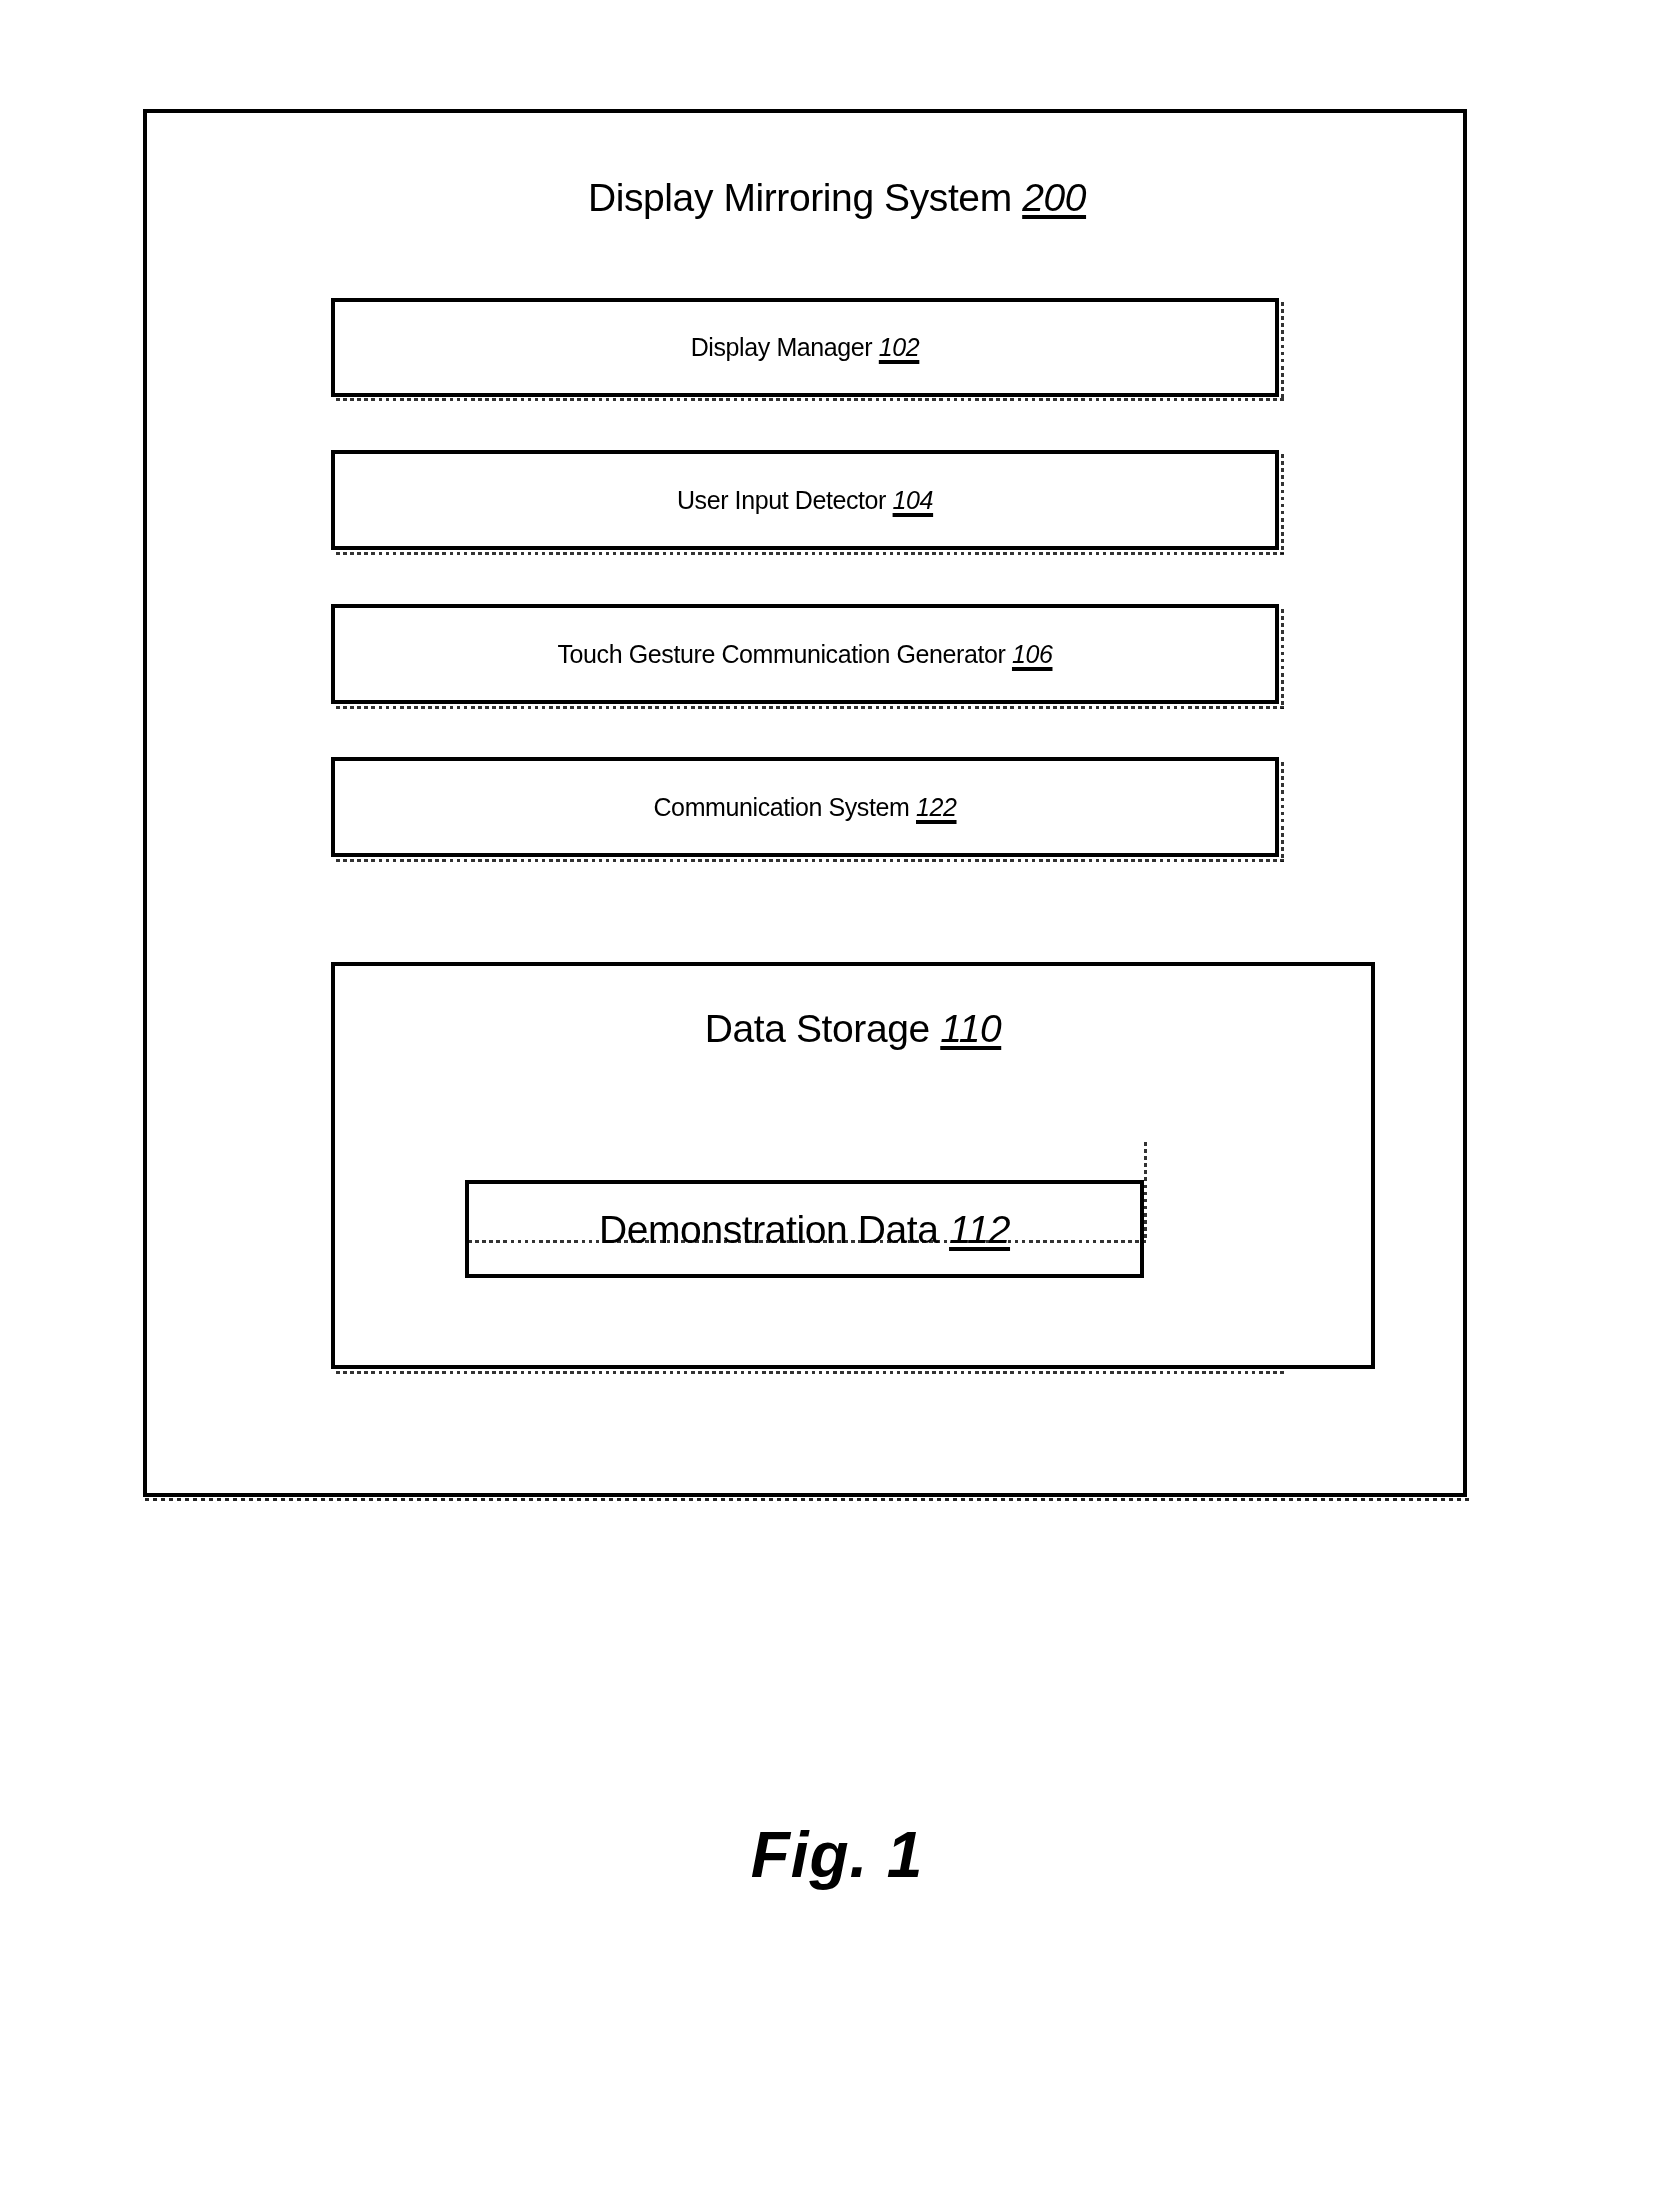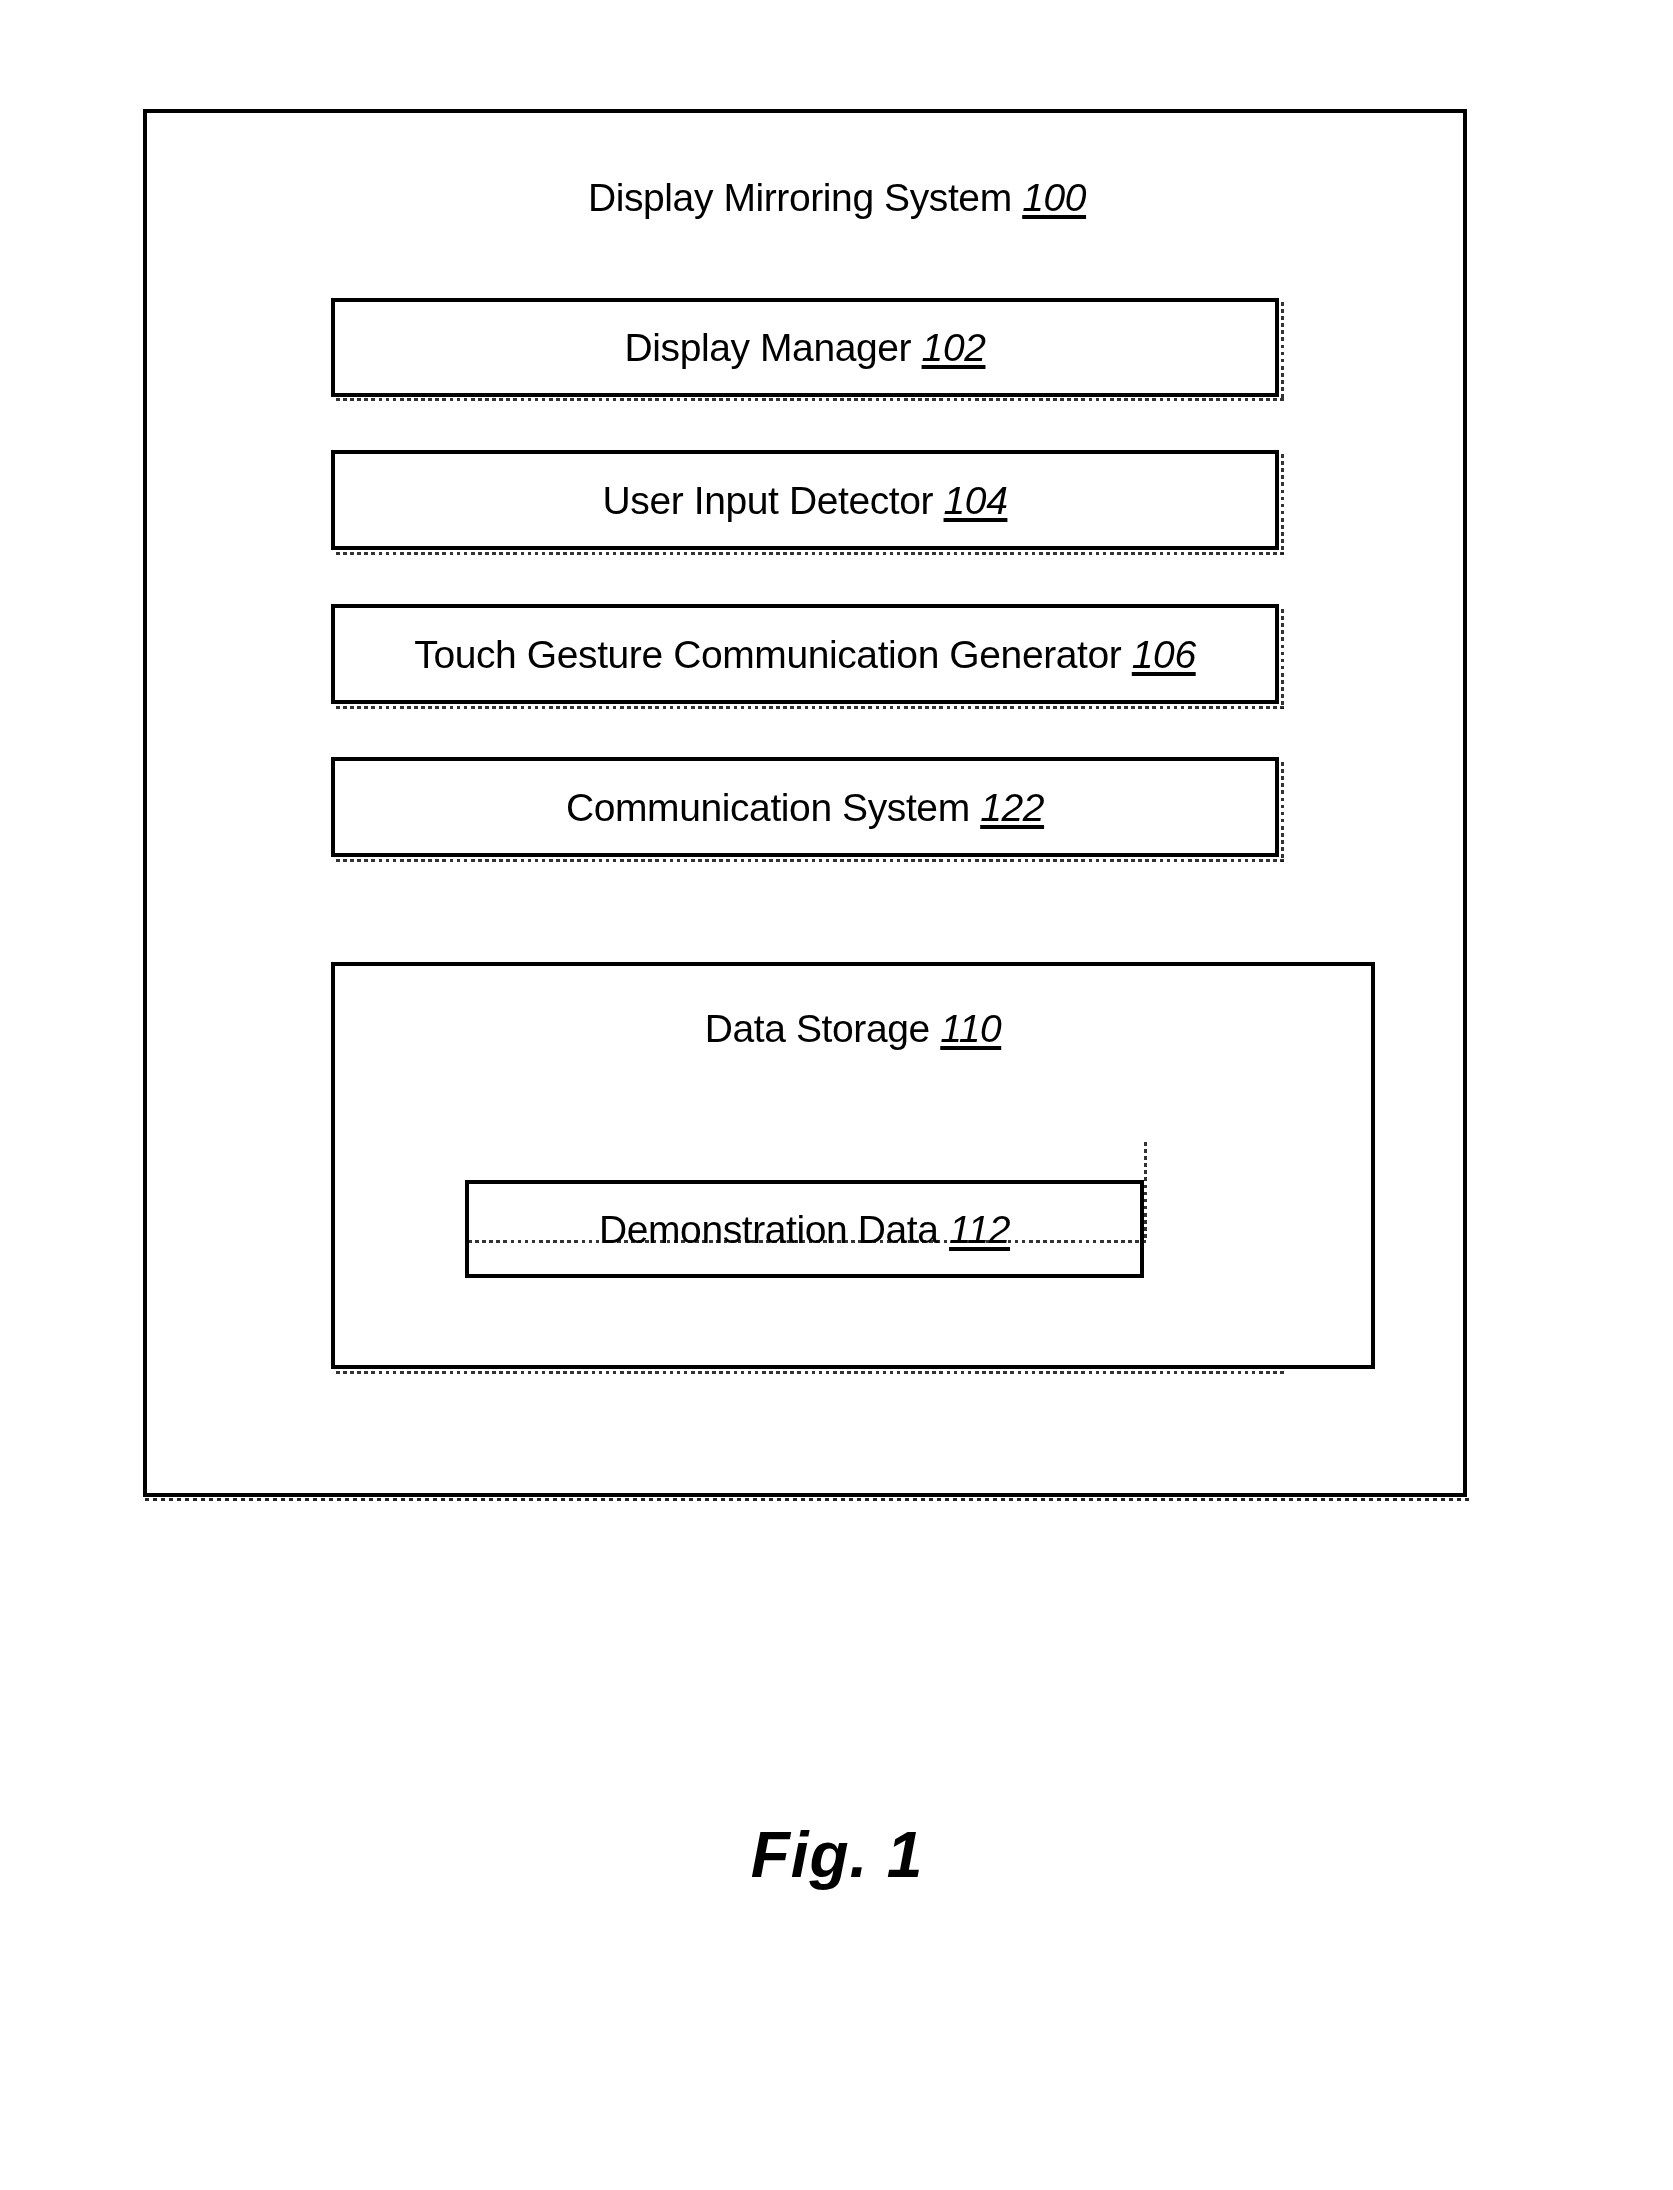--- a/index.html
+++ b/index.html
@@ -66,21 +66,21 @@
     left: 331px;
     width: 948px;
     border: 4.5px solid #000000;
     box-sizing: border-box;
     background: #ffffff;
     display: flex;
     align-items: center;
     justify-content: center;
   }
   .component-box .box-label {
-    font-size: 39px;
+    font-size: 25px;
     line-height: 1;
     letter-spacing: -0.4px;
     white-space: nowrap;
   }
 
   
   .box-shadow {
     position: absolute;
     height: 2.7px;
     background-image: repeating-linear-gradient(
@@ -173,21 +173,21 @@
 </style>
 </head>
 <body>
 
 <div class="page">
 
   <div class="system-frame"></div>
   <div class="frame-shadow"></div>
 
   <div class="system-title">
-    <span>Display Mirroring System</span> <span class="ref">100</span>
+    <span>Display Mirroring System</span> <span class="ref">200</span>
   </div>
 
   <div class="component-box" id="box-display-manager">
     <span class="box-label">
       <span>Display Manager</span> <span class="ref">102</span>
     </span>
   </div>
   <div class="box-shadow" style="left:336px; top:398px; width:948px;"></div>
   <div class="box-shadow-v" style="left:1281px; top:302px; height:99px;"></div>
 

